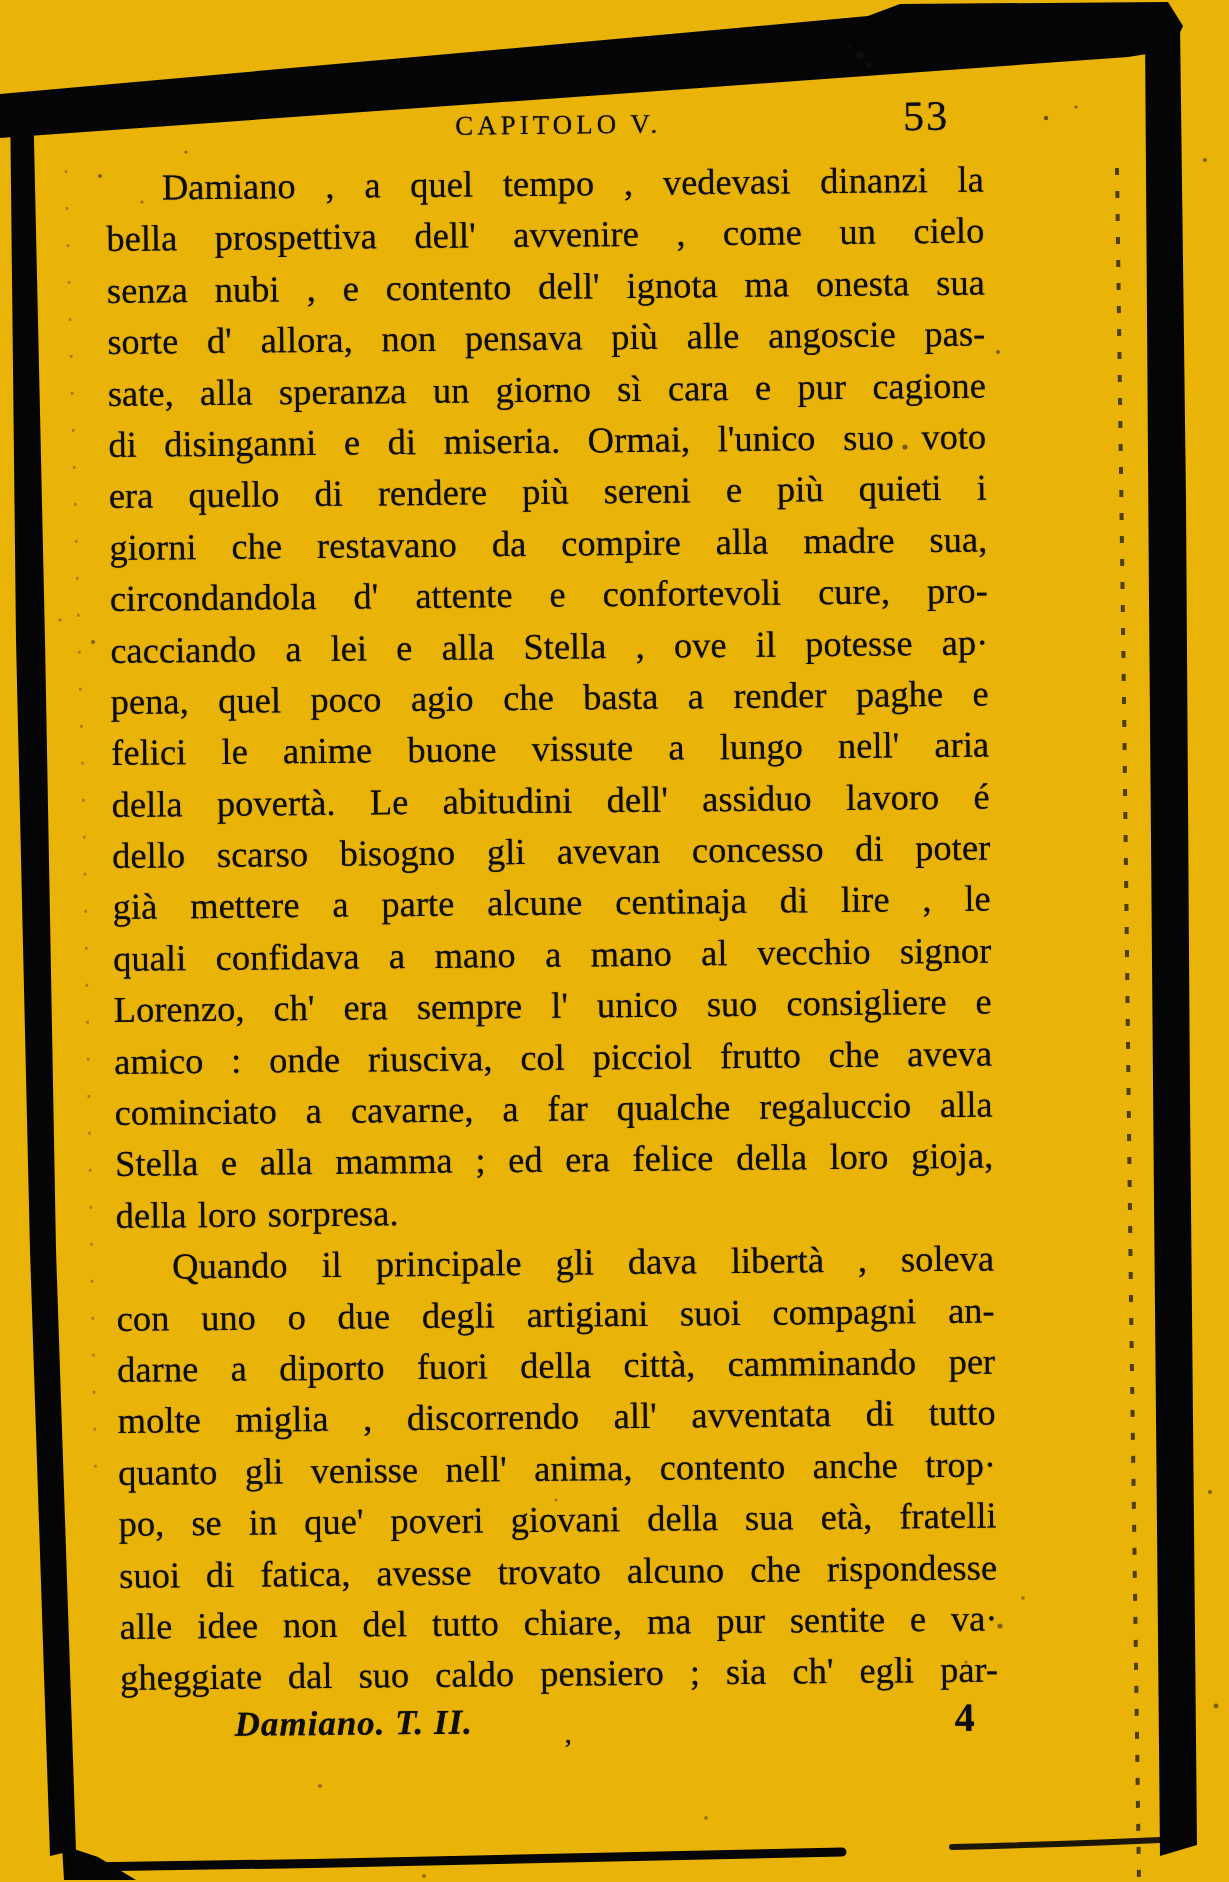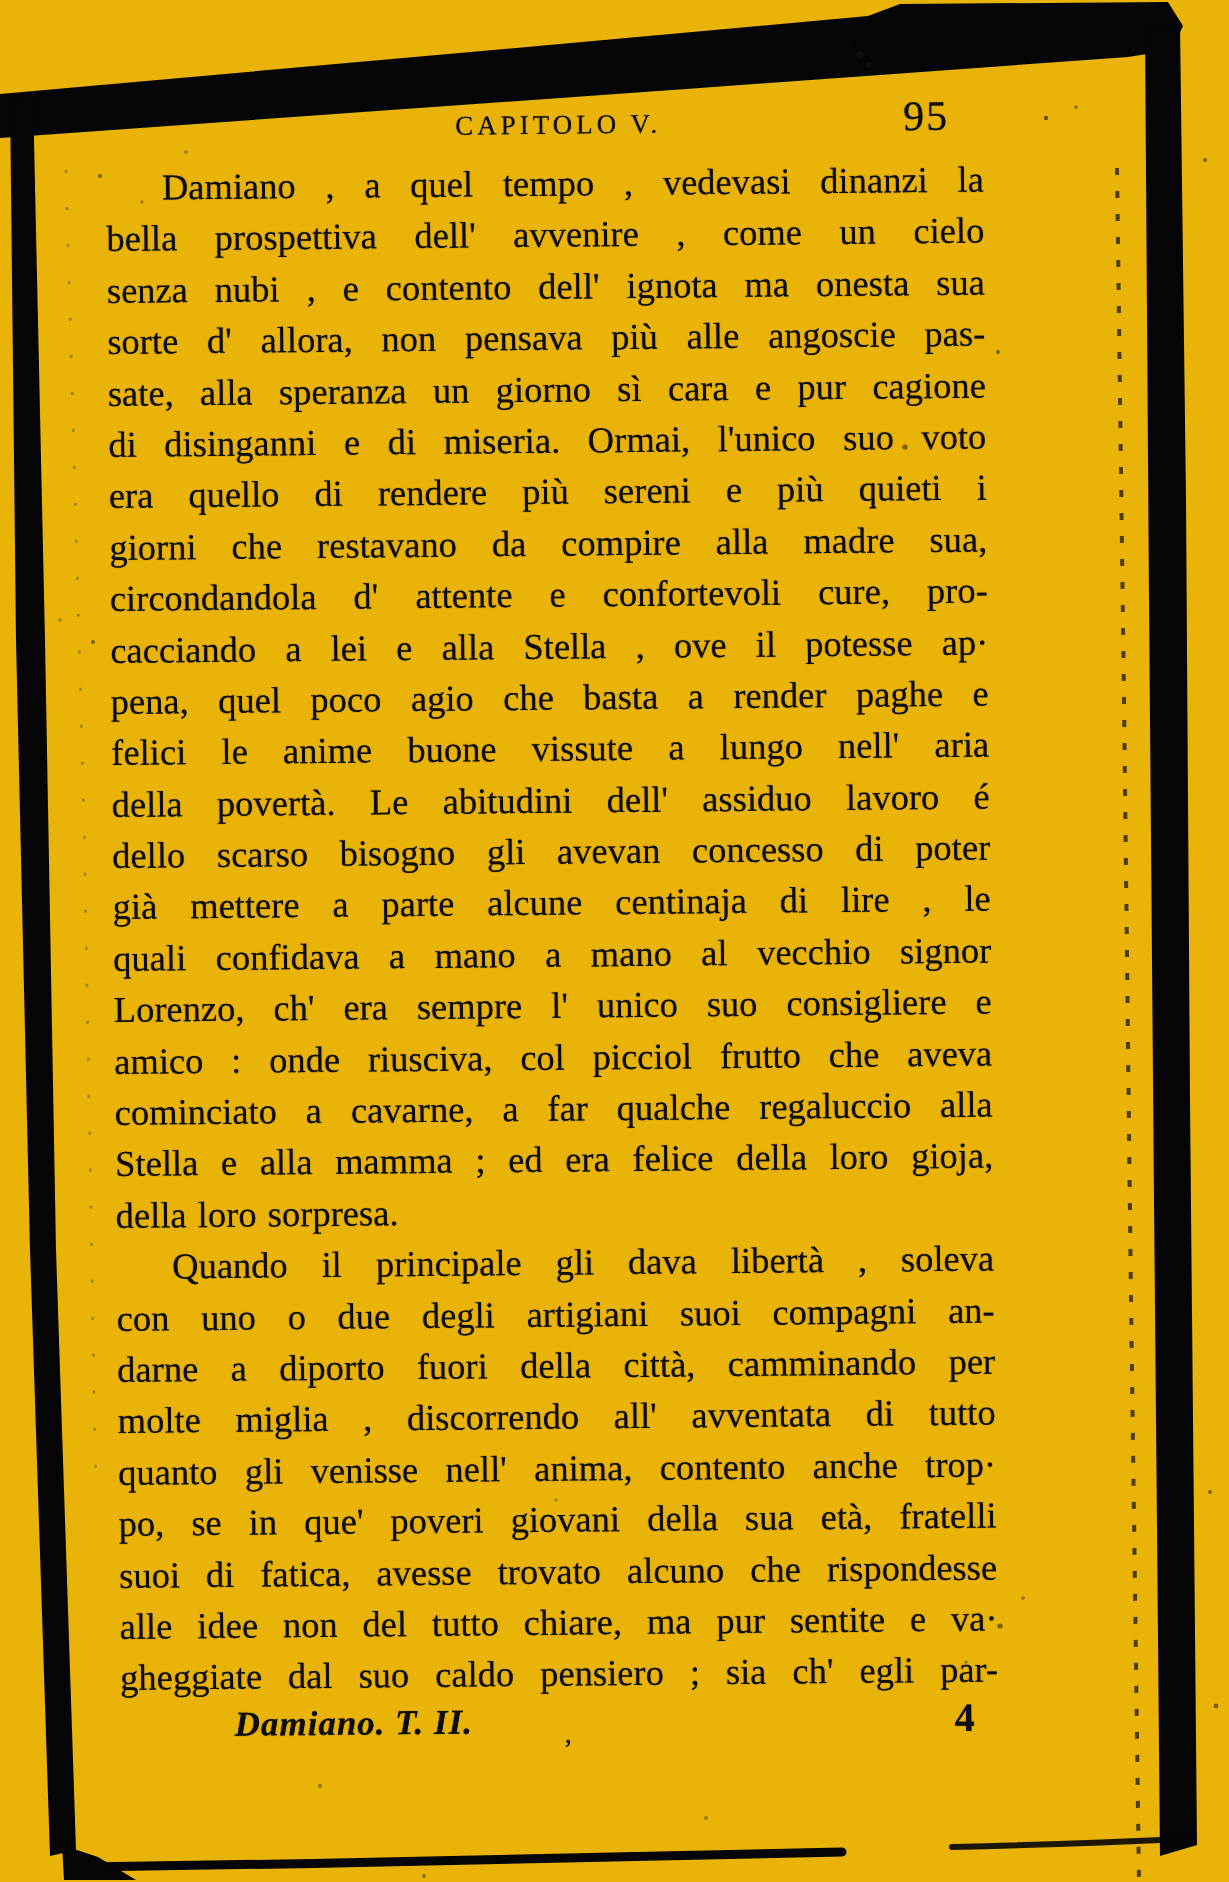--- a/index.html
+++ b/index.html
@@ -79,21 +79,21 @@
       <circle cx="1210" cy="1492" r="2" opacity="0.5"></circle>
       <circle cx="1216" cy="1706" r="2.4" opacity="0.5"></circle>
       <circle cx="424" cy="1876" r="2" opacity="0.4"></circle>
     </g>
   </svg>
 
   <div class="textblock">
 
     <div class="header-row">
       <span class="chapter">CAPITOLO V.</span>
-      <span class="pagenum">95</span>
+      <span class="pagenum">53</span>
     </div>
 
     <div class="line indent">Damiano , a quel tempo , vedevasi dinanzi la</div>
     <div class="line">bella prospettiva dell' avvenire , come un cielo</div>
     <div class="line">senza nubi , e contento dell' ignota ma onesta sua</div>
     <div class="line">sorte d' allora, non pensava più alle angoscie pas-</div>
     <div class="line">sate, alla speranza un giorno sì cara e pur cagione</div>
     <div class="line">di disinganni e di miseria. Ormai, l'unico suo voto</div>
     <div class="line">era quello di rendere più sereni e più quieti i</div>
     <div class="line">giorni che restavano da compire alla madre sua,</div>

